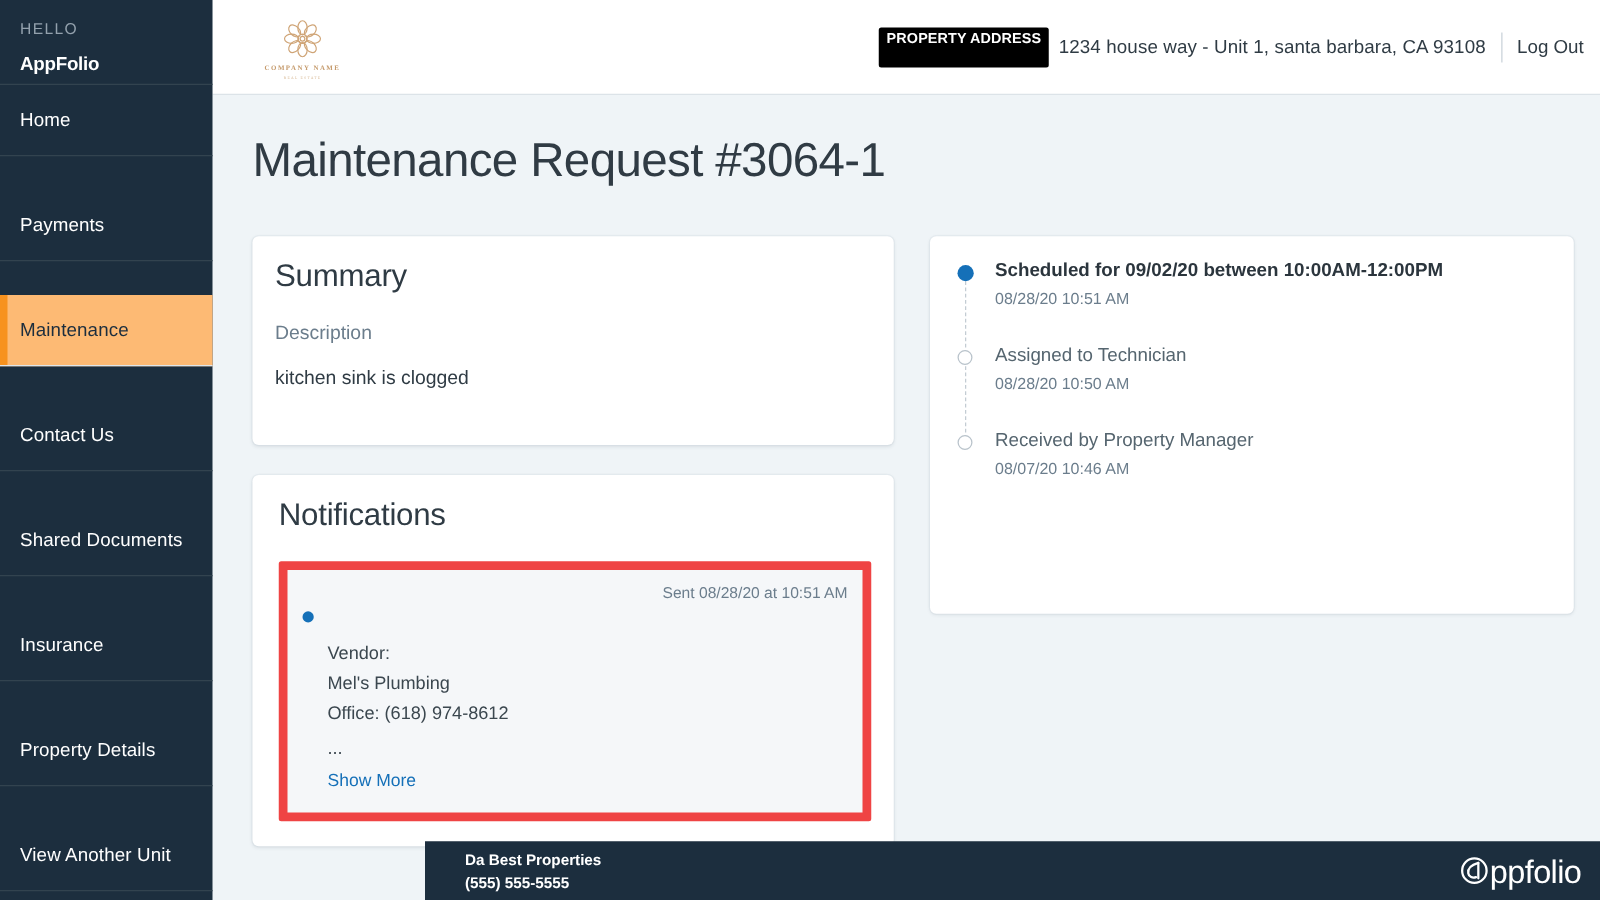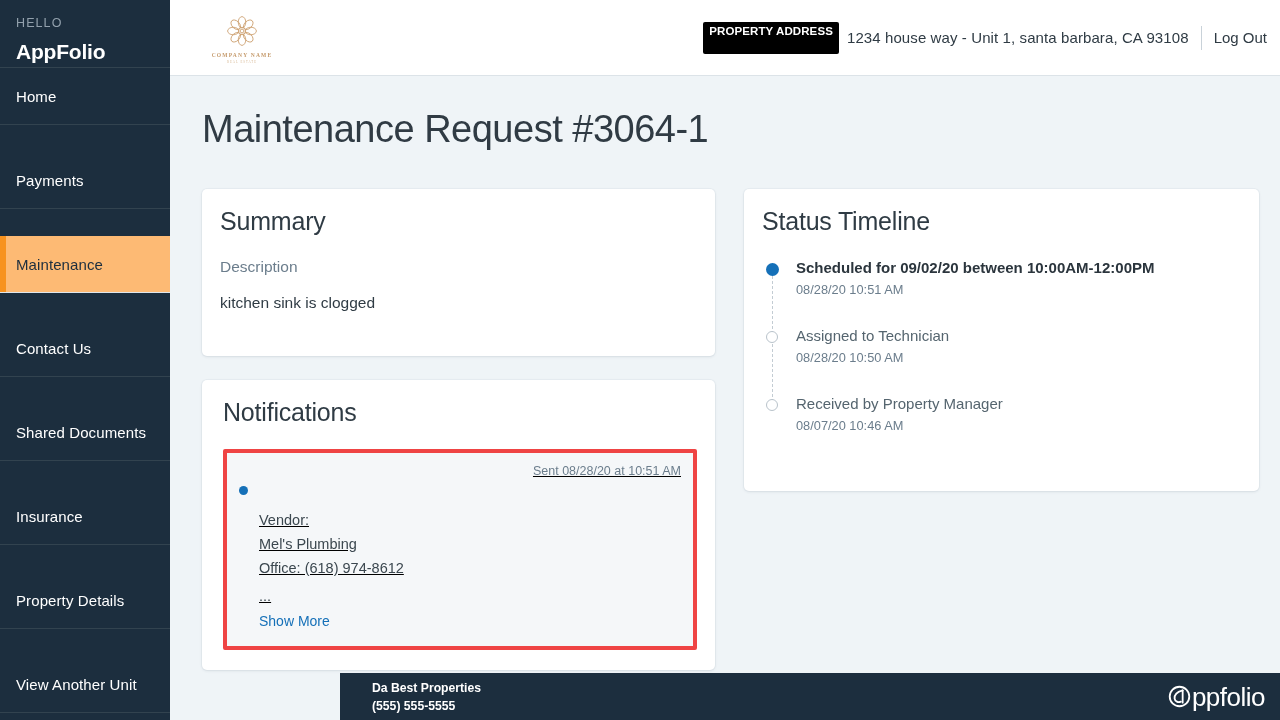--- a/index.html
+++ b/index.html
@@ -21,21 +21,21 @@
   .greeting-block {
     padding: 15px 16px 0 16px;
     height: 83px;
     border-bottom: 1px solid #32434f;
   }
   .greeting-hello {
     color: #93a1ad; font-size: 12.5px; letter-spacing: 1.1px;
     font-weight: 400; line-height: 17px;
   }
   .greeting-name {
-    color: #ffffff; font-size: 21px; font-weight: 700;
+    color: #ffffff; font-size: 15px; font-weight: 700;
     line-height: 30px; margin-top: 5px; letter-spacing: -0.2px;
   }
   .nav-list { display: flex; flex-direction: column; gap: 27px; }
   .nav-item {
     height: 57px; display: flex; align-items: center;
     padding-left: 16px; color: #ffffff; font-size: 15px;
     border-bottom: 1px solid #32434f;
     position: relative; cursor: pointer; letter-spacing: 0.1px;
   }
   .nav-item.active {
@@ -109,22 +109,22 @@
     letter-spacing: -0.2px; margin-bottom: 22px;
   }
   .field-label {
     color: #6b7d8c; font-size: 15.5px; margin-bottom: 18px;
   }
   .field-value { color: #2f3b44; font-size: 15.5px; }
   .summary-card { height: 167px; }
 
   
   .notif-box {
-    border: 4px solid #ef4444; background: #f5f7f9;
-    border-radius: 2px; padding: 10px 12px 16px 12px; position: relative; text-decoration: underline;
+    border: 7px solid #ef4444; background: #f5f7f9;
+    border-radius: 2px; padding: 10px 12px 16px 12px; position: relative;
   }
   .notif-sent {
     color: #6b7d8c; font-size: 12.5px; text-align: right;
     line-height: 16px; margin-bottom: 1px;
   }
   .notif-headline-row { display: flex; align-items: flex-start; }
   .notif-dot {
     width: 9px; height: 9px; border-radius: 50%; background: #1570b8;
     margin-top: 6px; margin-right: 11px; flex: 0 0 9px;
   }
@@ -293,21 +293,20 @@
                 <div class="notif-ellipsis">...</div>
                 <a class="show-more" href="#">Show More</a>
               </div>
             </div>
           </section>
 
         </div>
 
         <div class="col-right">
           <section class="card timeline-card">
-            <h2 class="card-title">Status Timeline</h2>
 
             <div class="timeline">
 
               <div class="tl-row">
                 <div class="tl-gutter">
                   <span class="tl-dot-filled"></span>
                   <span class="tl-line"></span>
                 </div>
                 <div class="tl-body">
                   <div class="tl-title-active">Scheduled for 09/02/20 between 10:00AM-12:00PM</div>

